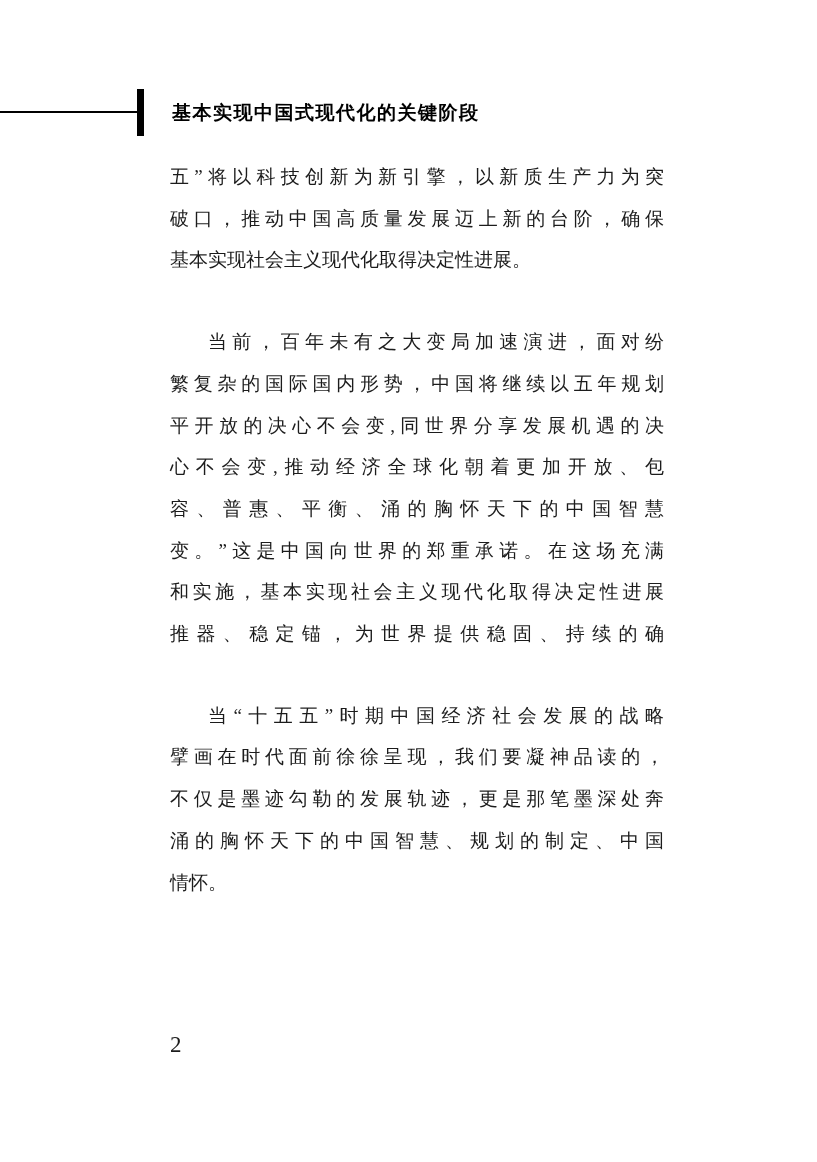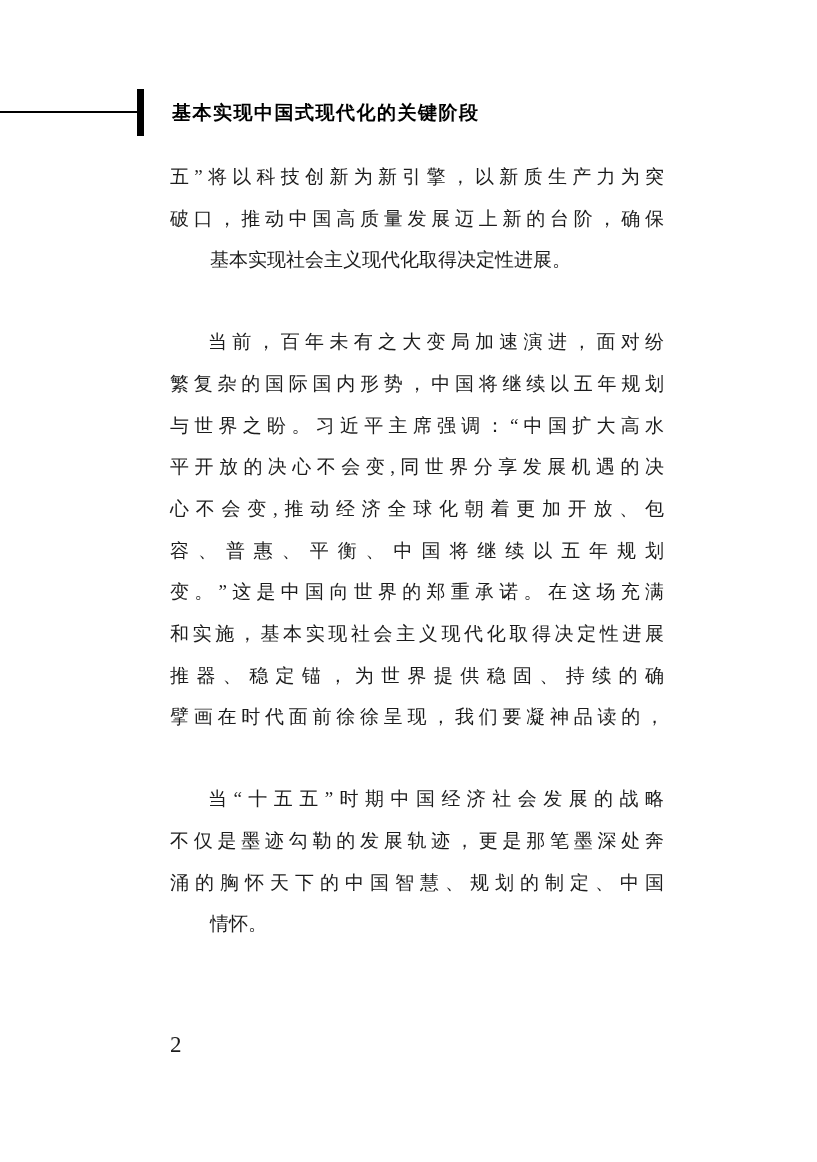--- a/index.html
+++ b/index.html
@@ -53,21 +53,20 @@
     color: #1c1c1c;
   }
   .text-line {
     text-align: justify;
     text-align-last: justify;
     text-justify: inter-character;
     white-space: nowrap;
   }
   .text-line.last {
     text-align-last: left;
-    margin-left: 40px;
   }
   .text-line.indent {
     text-indent: 2em;
     margin-top: 40px;
   }
   
   .page-number {
     position: absolute;
     left: 170px;
     top: 1032px;
@@ -83,29 +82,28 @@
   <div class="header-rule"></div>
   <div class="header-bar"></div>
   <div class="chapter-title">基本实现中国式现代化的关键阶段</div>
 
   <div class="body-text" id="body-text">
       <div class="text-line">五”将以科技创新为新引擎，以新质生产力为突</div>
       <div class="text-line">破口，推动中国高质量发展迈上新的台阶，确保</div>
       <div class="text-line last">基本实现社会主义现代化取得决定性进展。</div>
       <div class="text-line indent">当前，百年未有之大变局加速演进，面对纷</div>
       <div class="text-line">繁复杂的国际国内形势，中国将继续以五年规划</div>
-      <div class="text-line">与世界之盼。习近平主席强调：“中国扩大高水</div>
       <div class="text-line">平开放的决心不会变,同世界分享发展机遇的决</div>
       <div class="text-line">心不会变,推动经济全球化朝着更加开放、包</div>
-      <div class="text-line">容、普惠、平衡、中国将继续以五年规划</div>
+      <div class="text-line">容、普惠、平衡、涌的胸怀天下的中国智慧</div>
       <div class="text-line">变。”这是中国向世界的郑重承诺。在这场充满</div>
       <div class="text-line">和实施，基本实现社会主义现代化取得决定性进展</div>
       <div class="text-line">推器、稳定锚，为世界提供稳固、持续的确</div>
+      <div class="text-line indent">当“十五五”时期中国经济社会发展的战略</div>
       <div class="text-line">擘画在时代面前徐徐呈现，我们要凝神品读的，</div>
-      <div class="text-line indent">当“十五五”时期中国经济社会发展的战略</div>
       <div class="text-line">不仅是墨迹勾勒的发展轨迹，更是那笔墨深处奔</div>
       <div class="text-line">涌的胸怀天下的中国智慧、规划的制定、中国</div>
       <div class="text-line last">情怀。</div>
     </div>
 
   <div class="page-number">2</div>
 
 </div>
 
 </body></html>

